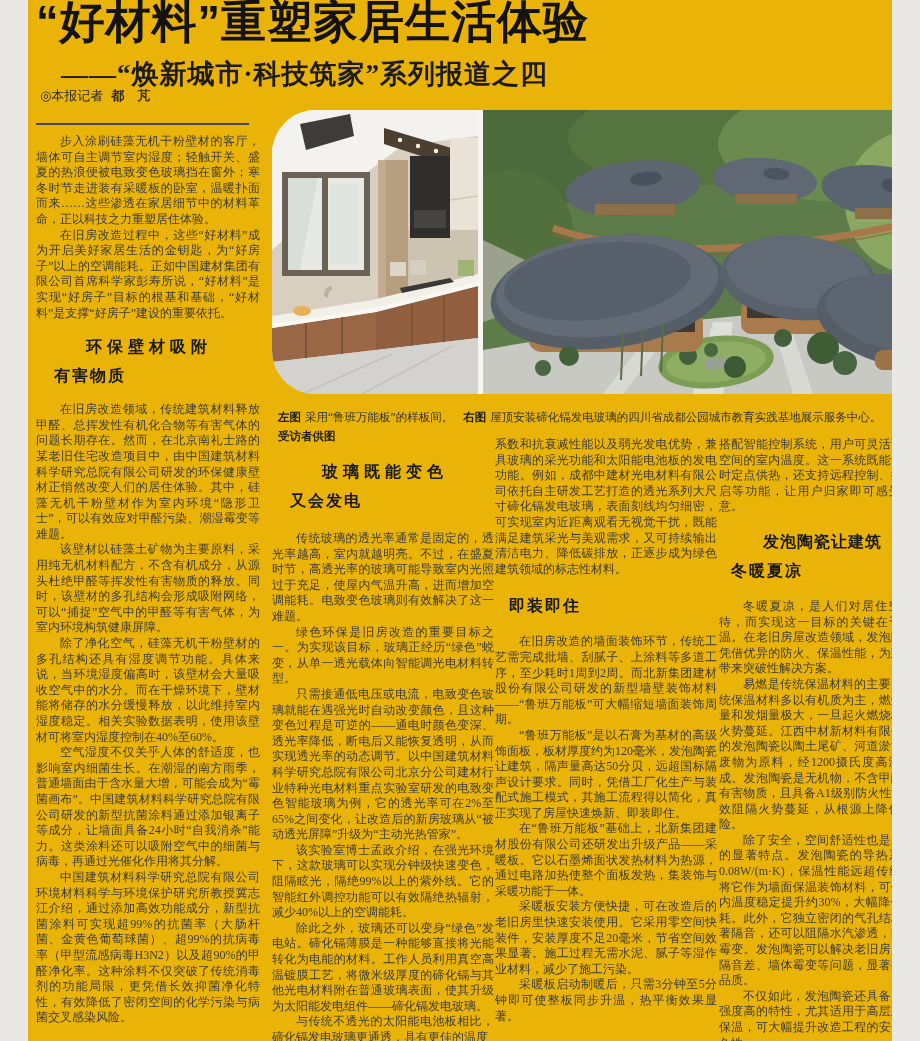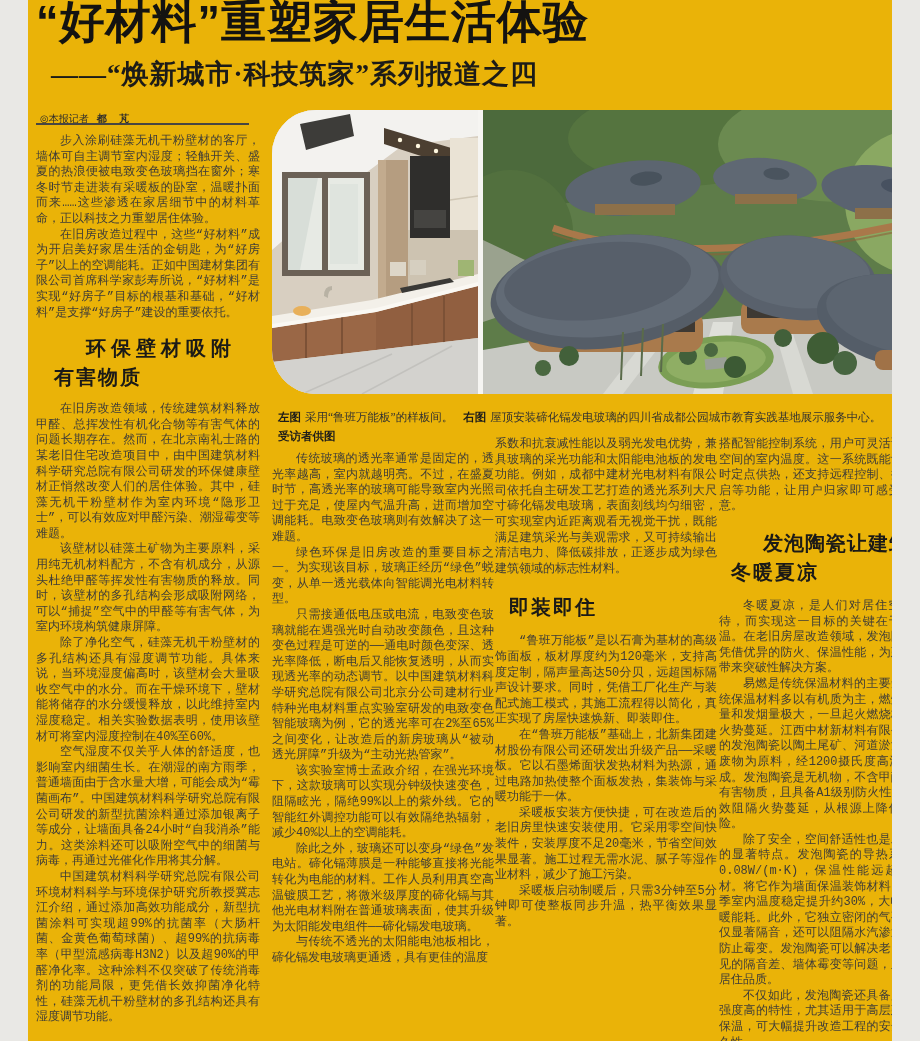--- a/index.html
+++ b/index.html
@@ -1,48 +1,48 @@
 <!DOCTYPE html>
 <html><head>
 <meta charset="utf-8">
 <style>
   html,body{margin:0;padding:0;background:#e9e8e5;}
   .page{position:relative;width:864px;height:1041px;margin:0 auto;background:#eab308;overflow:hidden;
         font-family:"Liberation Serif","DejaVu Serif",serif;color:#3e3c38;}
   .headline{position:absolute;left:8px;top:-6px;margin:0;width:720px;
             font-family:"Liberation Sans","DejaVu Sans",sans-serif;font-weight:900;
             font-size:45px;line-height:1.25;letter-spacing:1px;color:#141311;}
-  .subtitle{position:absolute;left:23px;top:56px;margin:0;font-size:27px;font-weight:bold;
+  .subtitle{position:absolute;left:33px;top:56px;margin:0;font-size:27px;font-weight:bold;
             letter-spacing:1px;color:#1c1b18;}
-  .byline{position:absolute;left:12px;top:112px;font-size:10px;color:#2e2d2b;}
+  .byline{position:absolute;left:12px;top:87px;font-size:13px;color:#2e2d2b;}
   .byline .nm{font-weight:bold;margin-left:8px;letter-spacing:5px;}
   .rule{position:absolute;left:8px;top:123px;width:213px;height:2px;background:#474643;}
 
   .photos{position:absolute;left:244px;top:110px;width:668px;height:284px;border-radius:44px;
           overflow:hidden;display:flex;gap:5px;background:#f6f5f2;}
   .photo{position:relative;height:100%;overflow:hidden;}
   .photo.kitchen{width:206px;}
   .photo.aerial{flex:1;}
   .photo svg{display:block;width:100%;height:100%;}
 
   .caption{position:absolute;left:250px;top:410px;width:660px;font-size:11.5px;line-height:15px;color:#333230;}
   .caption p{margin:0;}
   .caption b{margin-right:4px;color:#1d1c1a;}
   .caption .seg{margin-right:10px;}
   .cap-credit{margin-top:4px !important;text-align:left;font-weight:bold;padding-right:4px;color:#1d1c1a;}
 
   .col{position:absolute;font-size:12px;line-height:15.6px;text-align:justify;}
-  .col p{margin:0;text-indent:2em;font-family:Liberation Mono, monospace;}
+  .col p{margin:0;text-indent:2em;}
   .col p.cont{text-indent:0;}
   .col1{left:8px;top:134px;width:224px;}
   .col2{left:244px;top:452px;width:222px;}
   .col3{left:467px;top:437px;width:222px;}
   .col4{left:691px;top:437px;width:221px;}
 
-  .sec-h{font-family:Liberation Sans, sans-serif;font-weight:bold;font-size:20px;
+  .sec-h{font-family:Liberation Mono, monospace;font-weight:bold;font-size:16px;
          line-height:29px;color:#1b1a17;margin:13px 0 10px;}
   .sec-h span{display:block;text-indent:0;}
   .sh-a .l1,.sh-b .l1{padding-left:50px;letter-spacing:5px;}
   .sh-a .l2,.sh-b .l2{padding-left:18px;letter-spacing:2px;}
   .sh-b{margin:7px 0 14px;}
   .sh-c{margin:16px 0 12px;}
   .sh-c .l1{padding-left:28px;letter-spacing:4px;}
   .sh-c .l2{padding-left:14px;letter-spacing:2px;}
   .sh-d{margin:14px 0 12px;}
   .sh-d .l1{padding-left:44px;letter-spacing:1px;}
@@ -179,38 +179,43 @@
     <p>步入涂刷硅藻无机干粉壁材的客厅，墙体可自主调节室内湿度；轻触开关、盛夏的热浪便被电致变色玻璃挡在窗外；寒冬时节走进装有采暖板的卧室，温暖扑面而来……这些渗透在家居细节中的材料革命，正以科技之力重塑居住体验。</p>
     <p>在旧房改造过程中，这些“好材料”成为开启美好家居生活的金钥匙，为“好房子”以上的空调能耗。正如中国建材集团有限公司首席科学家彭寿所说，“好材料”是实现“好房子”目标的根基和基础，“好材料”是支撑“好房子”建设的重要依托。</p>
     <h3 class="sec-h sh-a">
       <span class="l1">环保壁材吸附</span>
       <span class="l2">有害物质</span>
     </h3>
     <p>在旧房改造领域，传统建筑材料释放甲醛、总挥发性有机化合物等有害气体的问题长期存在。然而，在北京南礼士路的某老旧住宅改造项目中，由中国建筑材料科学研究总院有限公司研发的环保健康壁材正悄然改变人们的居住体验。其中，硅藻无机干粉壁材作为室内环境“隐形卫士”，可以有效应对甲醛污染、潮湿霉变等难题。</p>
     <p>该壁材以硅藻土矿物为主要原料，采用纯无机材料配方，不含有机成分，从源头杜绝甲醛等挥发性有害物质的释放。同时，该壁材的多孔结构会形成吸附网络，可以“捕捉”空气中的甲醛等有害气体，为室内环境构筑健康屏障。</p>
     <p>除了净化空气，硅藻无机干粉壁材的多孔结构还具有湿度调节功能。具体来说，当环境湿度偏高时，该壁材会大量吸收空气中的水分。而在干燥环境下，壁材能将储存的水分缓慢释放，以此维持室内湿度稳定。相关实验数据表明，使用该壁材可将室内湿度控制在40%至60%。</p>
     <p>空气湿度不仅关乎人体的舒适度，也影响室内细菌生长。在潮湿的南方雨季，普通墙面由于含水量大增，可能会成为“霉菌画布”。中国建筑材料科学研究总院有限公司研发的新型抗菌涂料通过添加银离子等成分，让墙面具备24小时“自我消杀”能力。这类涂料还可以吸附空气中的细菌与病毒，再通过光催化作用将其分解。</p>
-    <p>中国建筑材料科学研究总院有限公司环境材料科学与环境保护研究所教授冀志江介绍，通过添加高效功能成分，新型抗菌涂料可实现超99%的抗菌率（大肠杆菌、金黄色葡萄球菌）、超99%的抗病毒率（甲型流感病毒H3N2）以及超90%的甲醛净化率。这种涂料不仅突破了传统消毒剂的功能局限，更凭借长效抑菌净化特性，硅藻无机干粉壁材的多孔结构还具有湿度调节功能。</p>
+    <p>中国建筑材料科学研究总院有限公司环境材料科学与环境保护研究所教授冀志江介绍，通过添加高效功能成分，新型抗菌涂料可实现超99%的抗菌率（大肠杆菌、金黄色葡萄球菌）、超99%的抗病毒率（甲型流感病毒H3N2）以及超90%的甲醛净化率。这种涂料不仅突破了传统消毒剂的功能局限，更凭借长效抑菌净化特性，有效降低了密闭空间的化学污染与病菌交叉感染风险。</p>
   </div>
 
   <div class="col col2">
+    <h3 class="sec-h sh-b">
+      <span class="l1">玻璃既能变色</span>
+      <span class="l2">又会发电</span>
+    </h3>
     <p>传统玻璃的透光率通常是固定的，透光率越高，室内就越明亮。不过，在盛夏时节，高透光率的玻璃可能导致室内光照过于充足，使屋内气温升高，进而增加空调能耗。电致变色玻璃则有效解决了这一难题。</p>
     <p>绿色环保是旧房改造的重要目标之一。为实现该目标，玻璃正经历“绿色”蜕变，从单一透光载体向智能调光电材料转型。</p>
     <p>只需接通低电压或电流，电致变色玻璃就能在遇强光时自动改变颜色，且这种变色过程是可逆的——通电时颜色变深、透光率降低，断电后又能恢复透明，从而实现透光率的动态调节。以中国建筑材料科学研究总院有限公司北京分公司建材行业特种光电材料重点实验室研发的电致变色智能玻璃为例，它的透光率可在2%至65%之间变化，让改造后的新房玻璃从“被动透光屏障”升级为“主动光热管家”。</p>
     <p>该实验室博士孟政介绍，在强光环境下，这款玻璃可以实现分钟级快速变色，阻隔眩光，隔绝99%以上的紫外线。它的智能红外调控功能可以有效隔绝热辐射，减少40%以上的空调能耗。</p>
     <p>除此之外，玻璃还可以变身“绿色”发电站。碲化镉薄膜是一种能够直接将光能转化为电能的材料。工作人员利用真空高温镀膜工艺，将微米级厚度的碲化镉与其他光电材料附在普通玻璃表面，使其升级为太阳能发电组件——碲化镉发电玻璃。</p>
     <p>与传统不透光的太阳能电池板相比，碲化镉发电玻璃更通透，具有更佳的温度</p>
   </div>
 
   <div class="col col3">
     <p class="cont">系数和抗衰减性能以及弱光发电优势，兼具玻璃的采光功能和太阳能电池板的发电功能。例如，成都中建材光电材料有限公司依托自主研发工艺打造的透光系列大尺寸碲化镉发电玻璃，表面刻线均匀细密，可实现室内近距离观看无视觉干扰，既能满足建筑采光与美观需求，又可持续输出清洁电力、降低碳排放，正逐步成为绿色建筑领域的标志性材料。</p>
     <h3 class="sec-h sh-c">
       <span class="l2">即装即住</span>
     </h3>
-    <p>“鲁班万能板”是以石膏为基材的高级饰面板，板材厚度约为120毫米，支持高度定制，隔声量高达50分贝，远超国标隔声设计要求。同时，凭借工厂化生产与装配式施工模式，其施工流程得以简化，真正实现了房屋快速焕新、即装即住。</p>
+    <p>在旧房改造的墙面装饰环节，传统工艺需完成批墙、刮腻子、上涂料等多道工序，至少耗时1周到2周。而北新集团建材股份有限公司研发的新型墙壁装饰材料——“鲁班万能板”可大幅缩短墙面装饰周期。</p>
+    <p>“鲁班万能板”是以石膏为基材的高级饰面板，板材厚度约为120毫米，发泡陶瓷让建筑，隔声量高达50分贝，远超国标隔声设计要求。同时，凭借工厂化生产与装配式施工模式，其施工流程得以简化，真正实现了房屋快速焕新、即装即住。</p>
     <p>在“鲁班万能板”基础上，北新集团建材股份有限公司还研发出升级产品——采暖板。它以石墨烯面状发热材料为热源，通过电路加热使整个面板发热，集装饰与采暖功能于一体。</p>
     <p>采暖板安装方便快捷，可在改造后的老旧房里快速安装使用。它采用零空间快装件，安装厚度不足20毫米，节省空间效果显著。施工过程无需水泥、腻子等湿作业材料，减少了施工污染。</p>
     <p>采暖板启动制暖后，只需3分钟至5分钟即可使整板同步升温，热平衡效果显著。</p>
   </div>
 
   <div class="col col4">
     <p class="cont">搭配智能控制系统，用户可灵活调控不同空间的室内温度。这一系统既能够按需定时定点供热，还支持远程控制、提前预开启等功能，让用户归家即可感受舒适暖意。</p>
     <h3 class="sec-h sh-d">
       <span class="l1">发泡陶瓷让建筑</span>
       <span class="l2">冬暖夏凉</span>

